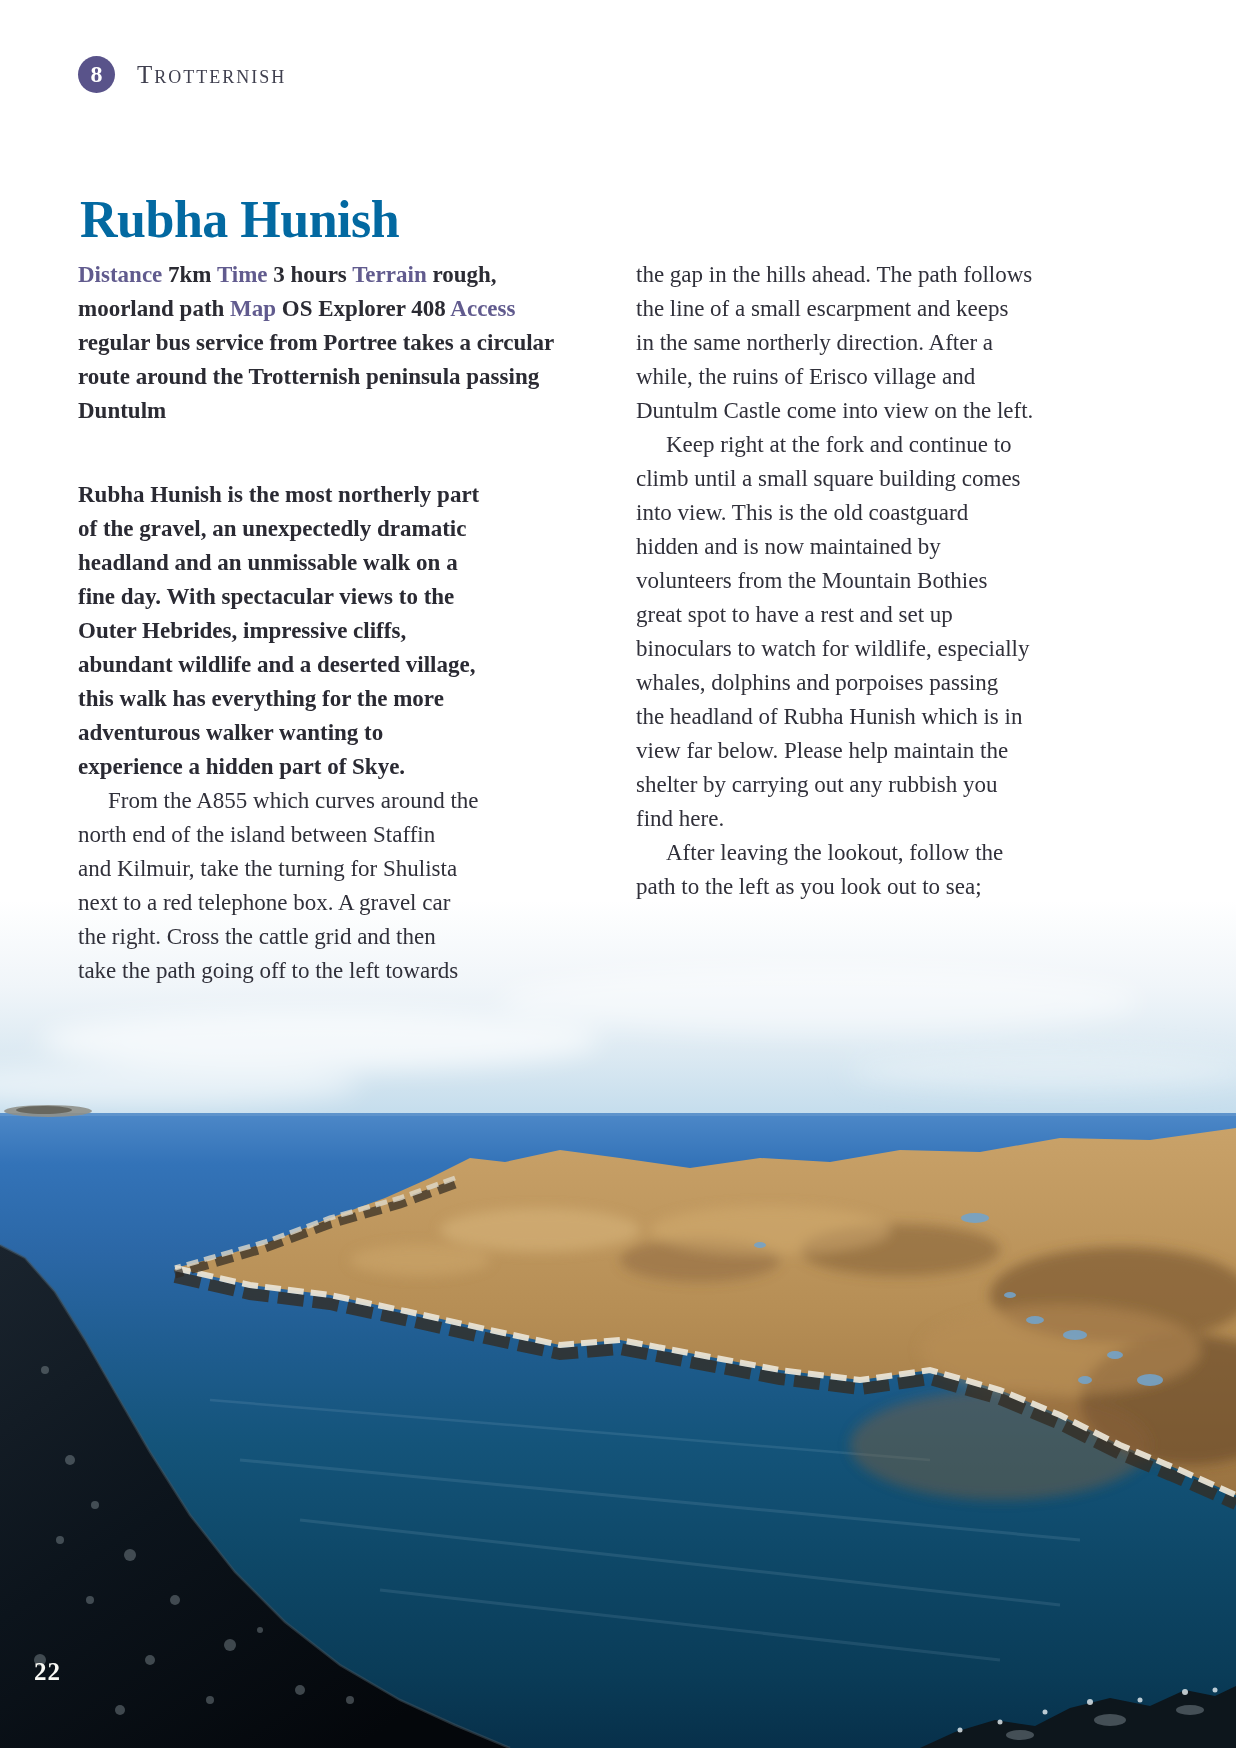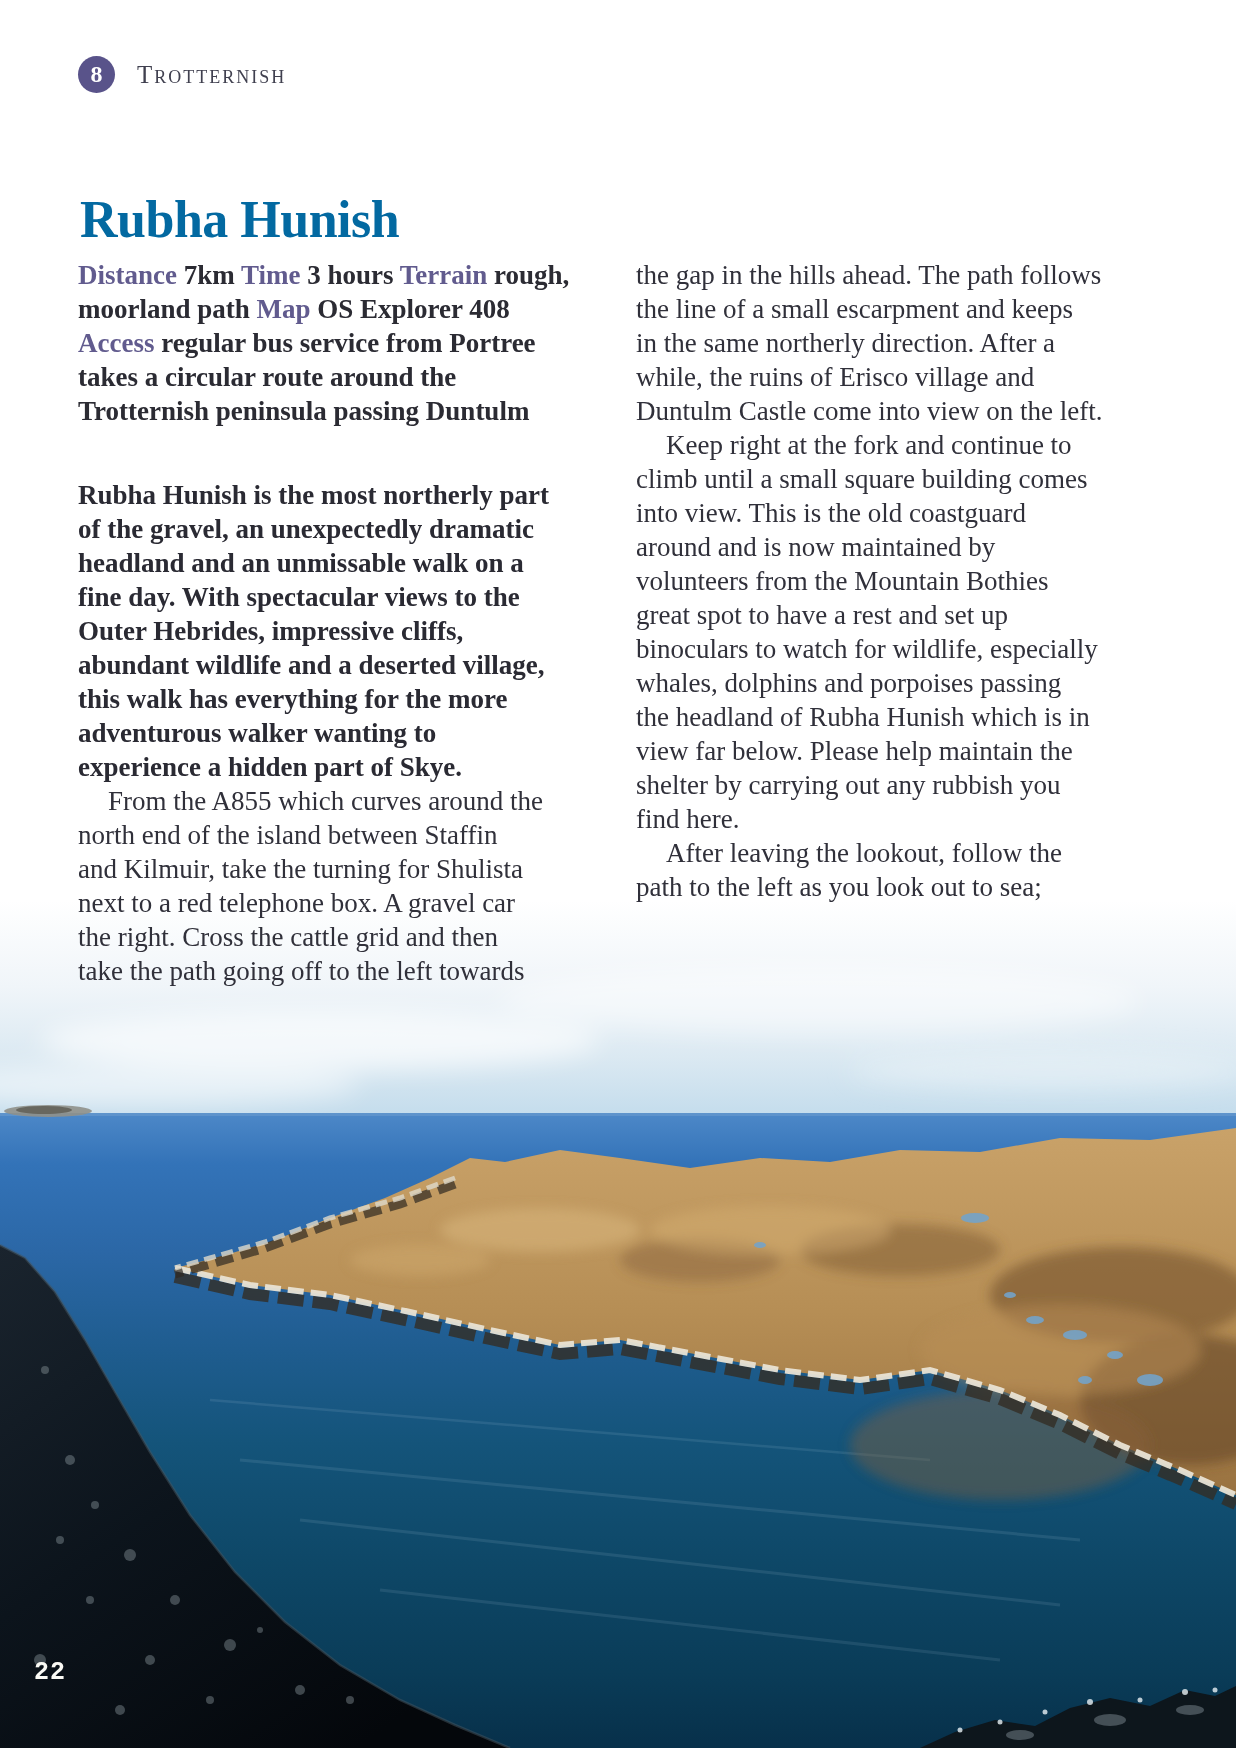--- a/index.html
+++ b/index.html
@@ -15,36 +15,36 @@
   }
   .section{
     font-variant:small-caps;letter-spacing:2px;font-size:25px;color:#40404f;
   }
   
   .title{
     position:absolute;left:76px;top:186px;margin:4px;
     font-size:52px;font-weight:bold;color:#0369a1;letter-spacing:-0.5px;
   }
   
-  .col{position:absolute;top:258px;font-size:27px;line-height:34px;z-index:5;}
+  .col{position:absolute;top:258px;font-size:23px;line-height:34px;z-index:5;}
   .col.left{left:78px;width:512px;}
   .col.right{left:636px;width:490px;}
   .info{margin:0 0 50px 0;min-height:170px;font-weight:bold;color:#2b2b33;}
   .info .kw{color:#615b8e;}
   .para{margin:0;}
   .para.bold{font-weight:bold;color:#2a2a33;margin-top:30px;}
   .para .tl{height:34px;white-space:nowrap;}
   .para.indent .tl:first-child{text-indent:30px;}
   
   .photo{position:absolute;left:0;top:900px;width:1236px;height:848px;z-index:1;}
   .photo svg{display:block;}
   .pagenum{
     position:absolute;left:34px;top:758px;color:#fafaf5;font-weight:bold;
     font-size:25px;letter-spacing:1px;z-index:6;
-    font-family:Liberation Mono, monospace;
+    font-family:Liberation Serif, serif;
   }
 </style>
 </head>
 <body>
 
 <div class="page">
 
   <div class="photo">
     <svg width="1236" height="848" viewBox="0 0 1236 848" xmlns="http://www.w3.org/2000/svg">
       <defs>
@@ -208,21 +208,21 @@
         <div class="tl">the gap in the hills ahead. The path follows</div>
         <div class="tl">the line of a small escarpment and keeps</div>
         <div class="tl">in the same northerly direction. After a</div>
         <div class="tl">while, the ruins of Erisco village and</div>
         <div class="tl">Duntulm Castle come into view on the left.</div>
       </div>
     <div class="para indent">
         <div class="tl">Keep right at the fork and continue to</div>
         <div class="tl">climb until a small square building comes</div>
         <div class="tl">into view. This is the old coastguard</div>
-        <div class="tl">around and is now maintained by</div>
+        <div class="tl">hidden and is now maintained by</div>
         <div class="tl">volunteers from the Mountain Bothies</div>
         <div class="tl">great spot to have a rest and set up</div>
         <div class="tl">binoculars to watch for wildlife, especially</div>
         <div class="tl">whales, dolphins and porpoises passing</div>
         <div class="tl">the headland of Rubha Hunish which is in</div>
         <div class="tl">view far below. Please help maintain the</div>
         <div class="tl">shelter by carrying out any rubbish you</div>
         <div class="tl">find here.</div>
       </div>
     <div class="para indent">

